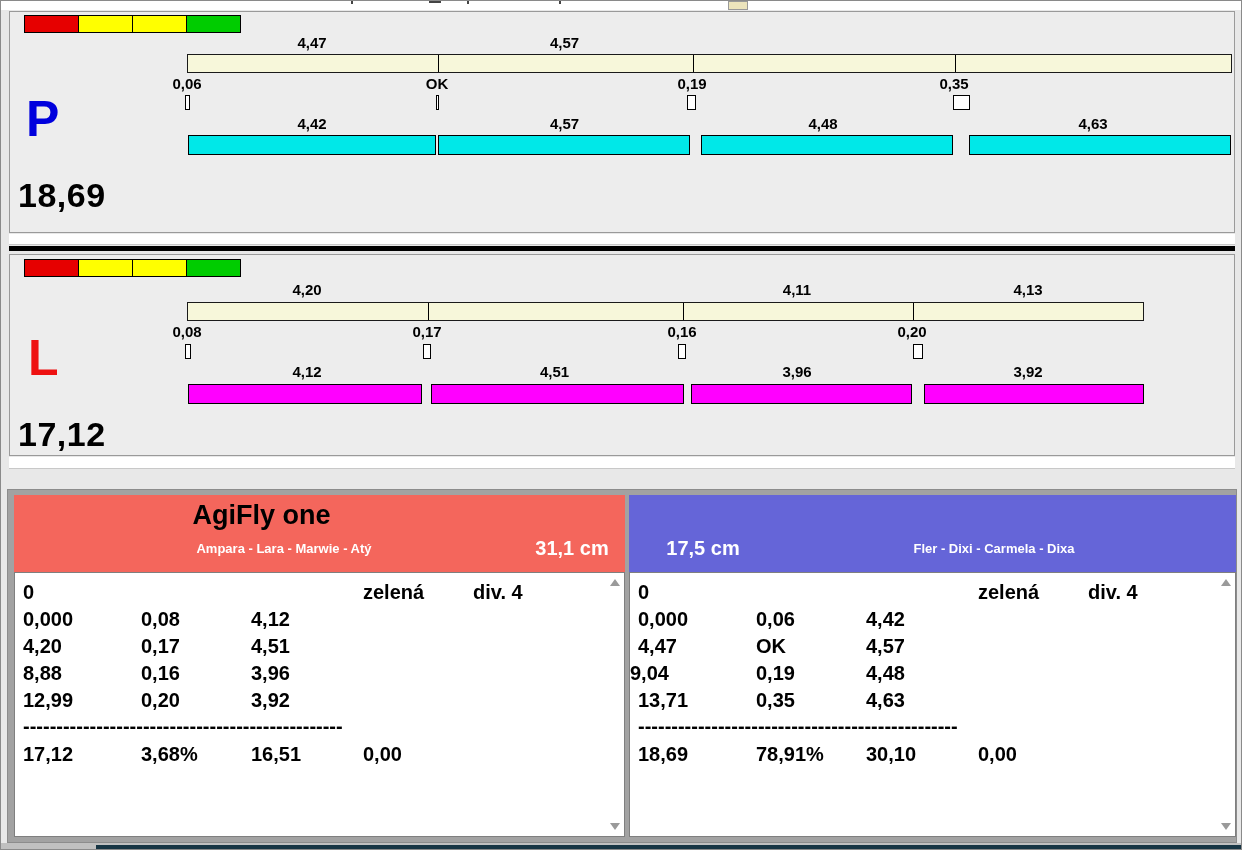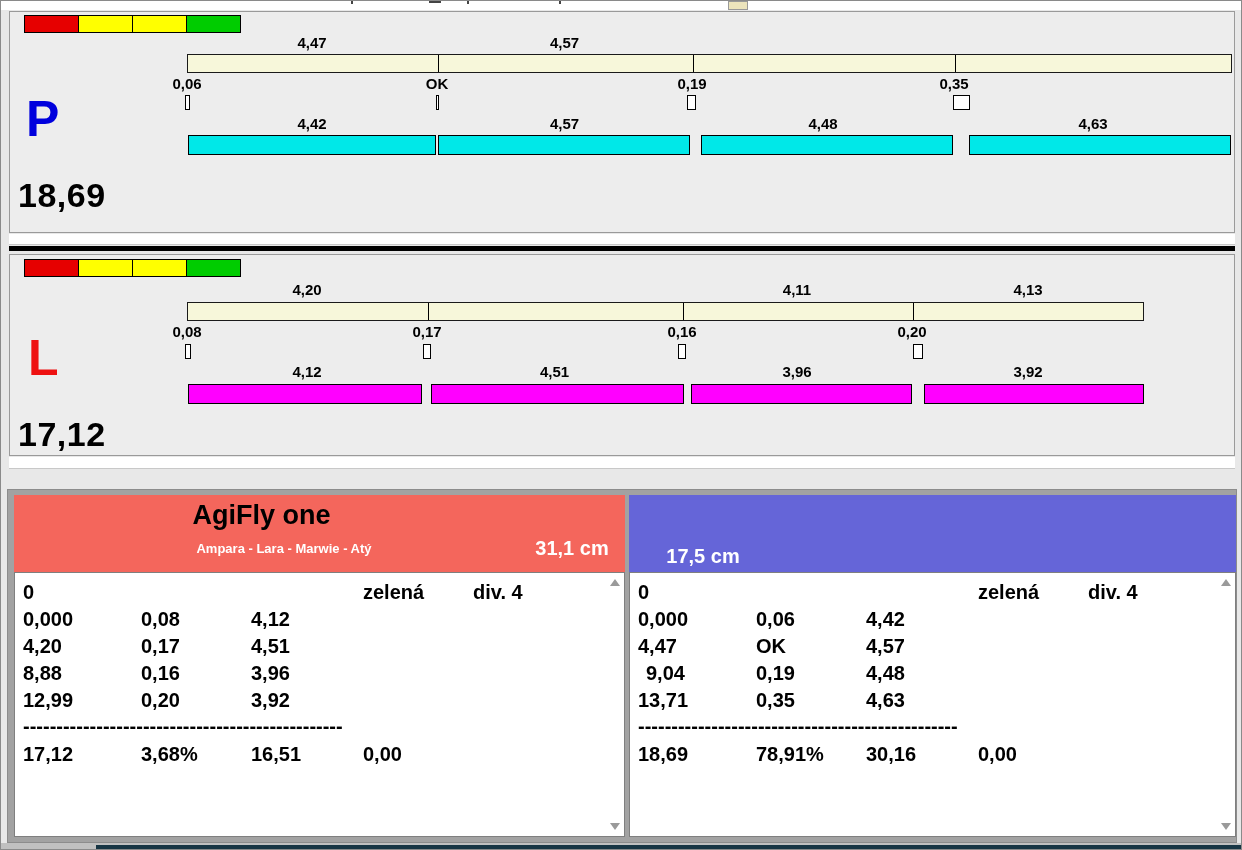--- a/index.html
+++ b/index.html
@@ -147,21 +147,22 @@
 
   <div class="bottom">
 
     <div class="team-header" style="left: 6px; width: 611px; background-color: rgb(244, 102, 92);">
       <div class="team-title" style="left:0;top:5px;width:495px">AgiFly one</div>
       <div class="team-members" style="left:0;top:46px;width:540px">Ampara - Lara - Marwie - Atý</div>
       <div class="team-height" style="left:505px;top:42px;width:106px">31,1 cm</div>
     </div>
 
     <div class="team-header" style="left: 621px; width: 607px; background-color: rgb(101, 101, 216);">
-      <div class="team-height" style="left:18px;top:50px;width:112px">17,5 cm</div>
+      <div class="team-height" style="left:18px;top:42px;width:112px">17,5 cm</div>
+      <div class="team-members" style="left:140px;top:46px;width:450px">Fler - Dixi - Carmela - Dixa</div>
     </div>
 
 
     <div class="ta" style="left:6px;width:611px">
       <div class="cell" style="left:8px;top:8px">0</div>
       <div class="cell" style="left:348px;top:8px">zelená</div>
       <div class="cell" style="left:458px;top:8px">div. 4</div>
 
       <div class="cell" style="left:8px;top:35px">0,000</div>
       <div class="cell" style="left:126px;top:35px">0,08</div>
@@ -196,33 +197,33 @@
       <div class="cell" style="left:458px;top:8px">div. 4</div>
 
       <div class="cell" style="left:8px;top:35px">0,000</div>
       <div class="cell" style="left:126px;top:35px">0,06</div>
       <div class="cell" style="left:236px;top:35px">4,42</div>
 
       <div class="cell" style="left:8px;top:62px">4,47</div>
       <div class="cell" style="left:126px;top:62px">OK</div>
       <div class="cell" style="left:236px;top:62px">4,57</div>
 
-      <div class="cell" style="left:16px;top:89px">9,04</div>
+      <div class="cell" style="left:0;top:89px">9,04</div>
       <div class="cell" style="left:126px;top:89px">0,19</div>
       <div class="cell" style="left:236px;top:89px">4,48</div>
 
       <div class="cell" style="left:8px;top:116px">13,71</div>
       <div class="cell" style="left:126px;top:116px">0,35</div>
       <div class="cell" style="left:236px;top:116px">4,63</div>
 
       <div class="cell" style="left:8px;top:142px">------------------------------------------------</div>
 
       <div class="cell" style="left:8px;top:170px">18,69</div>
       <div class="cell" style="left:126px;top:170px">78,91%</div>
-      <div class="cell" style="left:236px;top:170px">30,16</div>
+      <div class="cell" style="left:236px;top:170px">30,10</div>
       <div class="cell" style="left:348px;top:170px">0,00</div>
 
       <div class="arr-up"></div>
       <div class="arr-down"></div>
     </div>
   </div>
 
   <div class="bottom-strip">
     <div class="bottom-dark"></div>
   </div>

